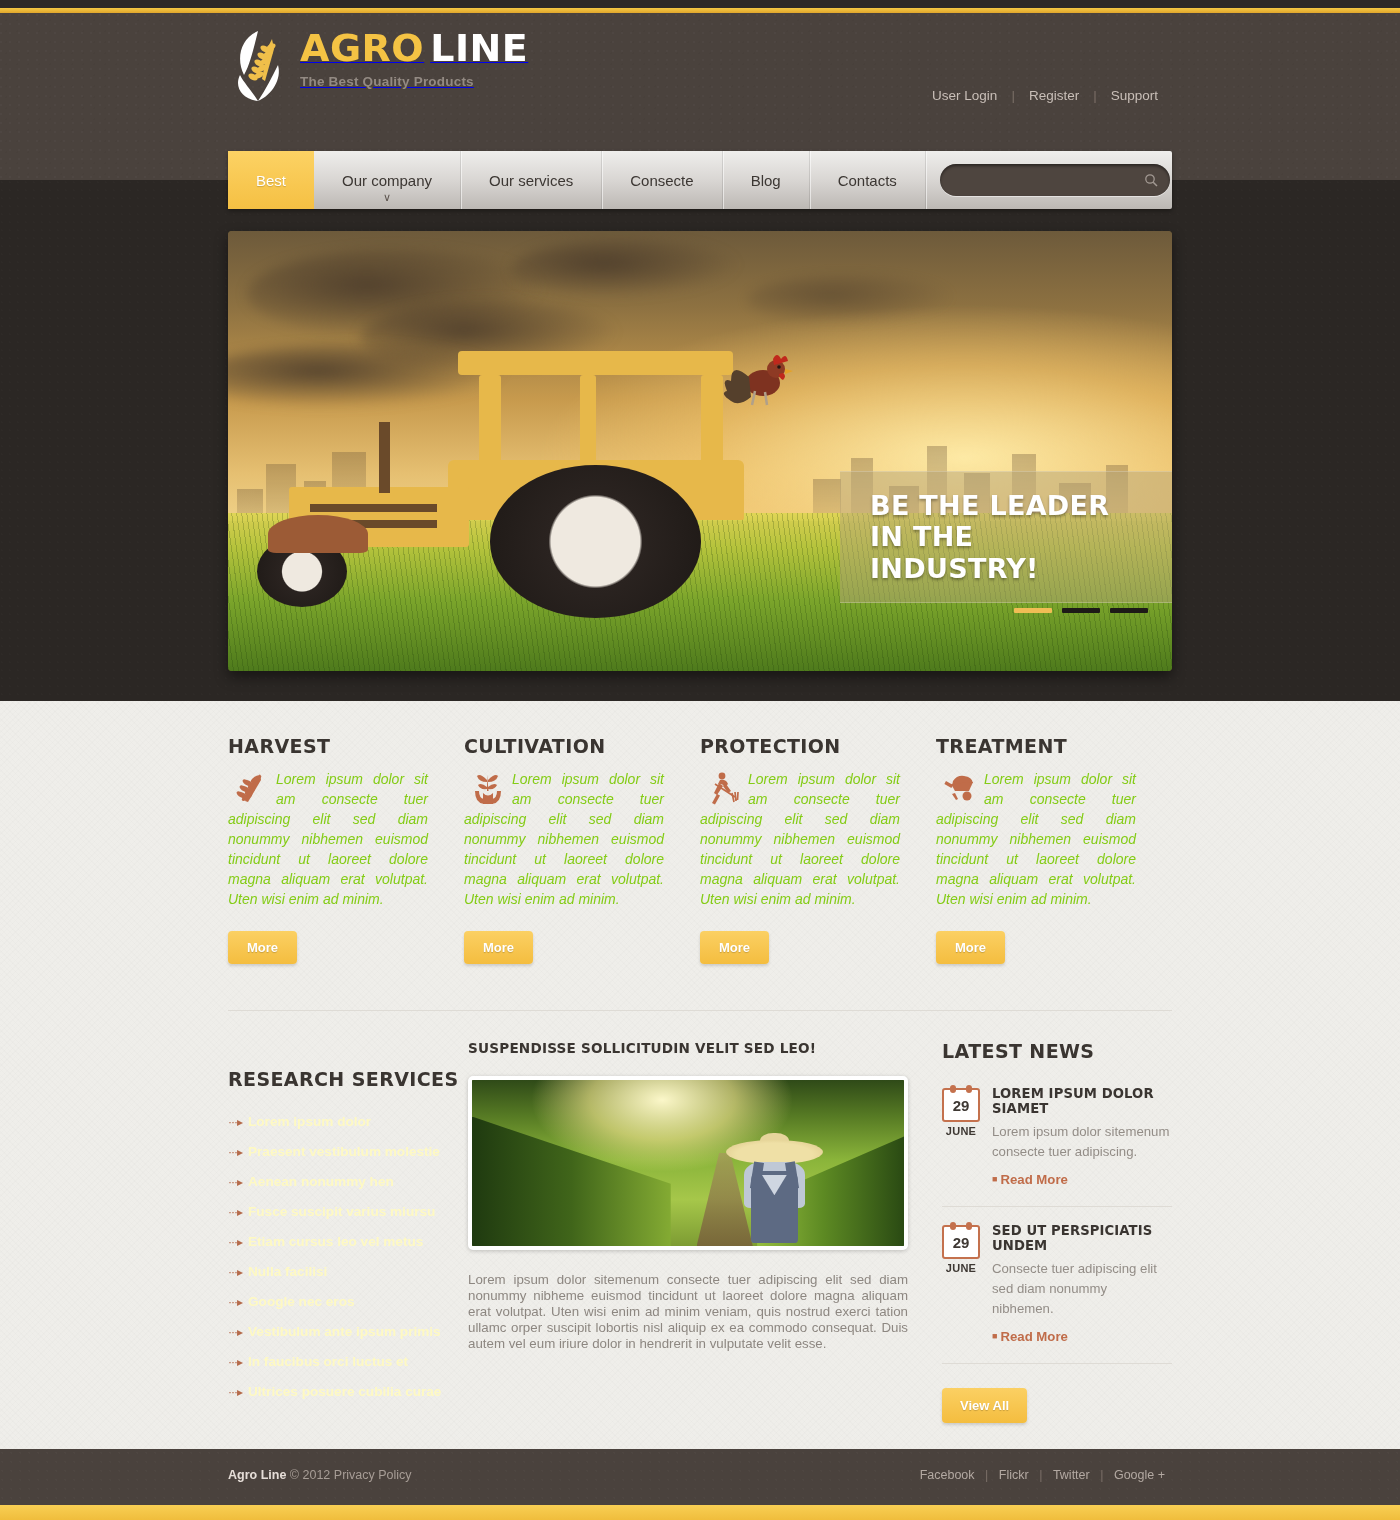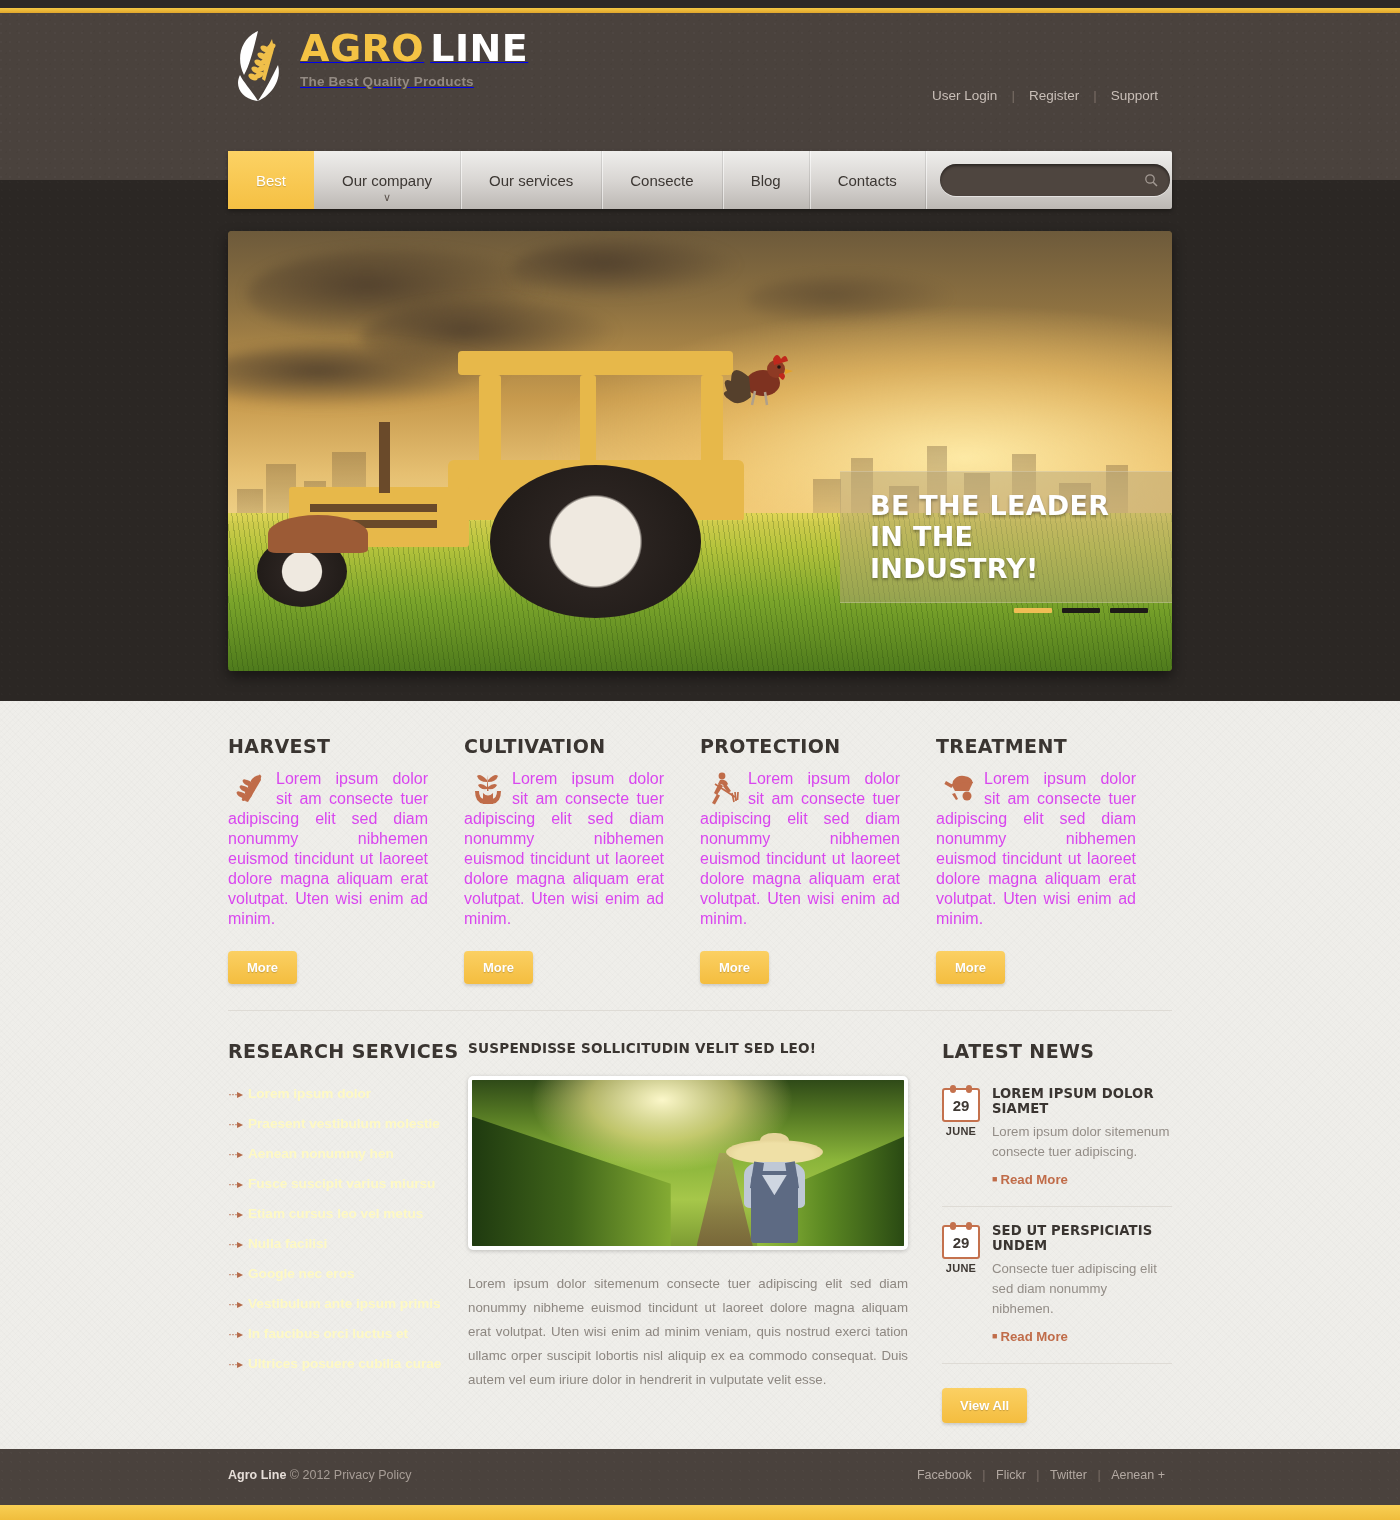--- a/index.html
+++ b/index.html
@@ -194,41 +194,41 @@
 
   
   #services { top: 735px; display: flex; gap: 0; }
   .svc-col { width: 236px; padding-right: 36px; }
   .svc-title {
     font-family: "DejaVu Sans", sans-serif;
     font-weight: 700; font-size: 19px; color: #3a3531;
     letter-spacing: .4px; text-transform: uppercase; margin-bottom: 12px;
   }
   .svc-body {
-    font-size: 16px; line-height: 20px; color: #d946ef; text-align: justify;
+    font-size: 14px; line-height: 20px; color: #84cc16; text-align: justify; font-style: italic;
   }
   .svc-icon { float: left; width: 32px; height: 34px; margin: 2px 8px 2px 8px; }
   .btn-more {
     display: inline-block; margin-top: 22px;
     background: linear-gradient(180deg, #fbd063 0%, #f4bd3f 100%);
     color: #fff; font-size: 13px; font-weight: 700;
     padding: 9px 19px; border-radius: 4px; border: none; cursor: pointer;
     text-shadow: 0 1px 1px rgba(0,0,0,.2);
     box-shadow: 0 2px 3px rgba(0,0,0,.14);
     font-family: "Liberation Sans", sans-serif;
   }
 
   .divider-line {
     position: absolute; left: 228px; width: 944px; height: 1px;
     background: #dedbd5; top: 1010px;
   }
 
   
   #lower { top: 1040px; display: flex; }
-  .col-research { width: 240px; }
+  .col-research { width: 240px; margin-top: 28px; }
   .col-welcome { width: 474px; }
   .col-news { width: 230px; }
 
   .sec-title {
     font-family: "DejaVu Sans", sans-serif;
     font-weight: 700; font-size: 19px; color: #3a3531;
     letter-spacing: .4px; text-transform: uppercase; margin-bottom: 24px;
   }
   .res-list { list-style: none; }
   .res-list li { display: flex; align-items: center; margin-bottom: 15px; }
@@ -293,21 +293,21 @@
     position: absolute; top: 22%; width: 13%; height: 26%; background: #5d6a83;
   }
   .wf-strapL { left: 20%; transform: rotate(9deg); }
   .wf-strapR { right: 20%; transform: rotate(-9deg); }
   .wf-v {
     position: absolute; top: 34%; left: 33%; width: 34%; height: 20%;
     background: #cfd6e1; clip-path: polygon(0 0, 100% 0, 50% 100%);
   }
 
   .welcome-text {
-    margin-top: 22px; font-size: 13.3px; line-height: 24px;
+    margin-top: 22px; font-size: 13.3px; line-height: 16px;
     color: #8d8781; text-align: justify; width: 440px;
   }
 
   .news-item { display: flex; gap: 12px; margin-bottom: 6px; }
   .cal {
     width: 38px; flex: none; text-align: center; padding-top: 2px;
   }
   .cal-box {
     width: 38px; height: 34px; border: 2px solid #c4714d; border-radius: 3px;
     background: #fff; display: flex; align-items: center; justify-content: center;
@@ -712,17 +712,17 @@
       <span class="fl-strong">Agro Line</span>
       <span>© 2012 Privacy Policy</span>
     </div>
     <div class="footer-social">
       <a href="#">Facebook</a>
       <span class="sep">|</span>
       <a href="#">Flickr</a>
       <span class="sep">|</span>
       <a href="#">Twitter</a>
       <span class="sep">|</span>
-      <a href="#">Aenean +</a>
+      <a href="#">Google +</a>
     </div>
   </div>
 
 </div>
 
 </body></html>

